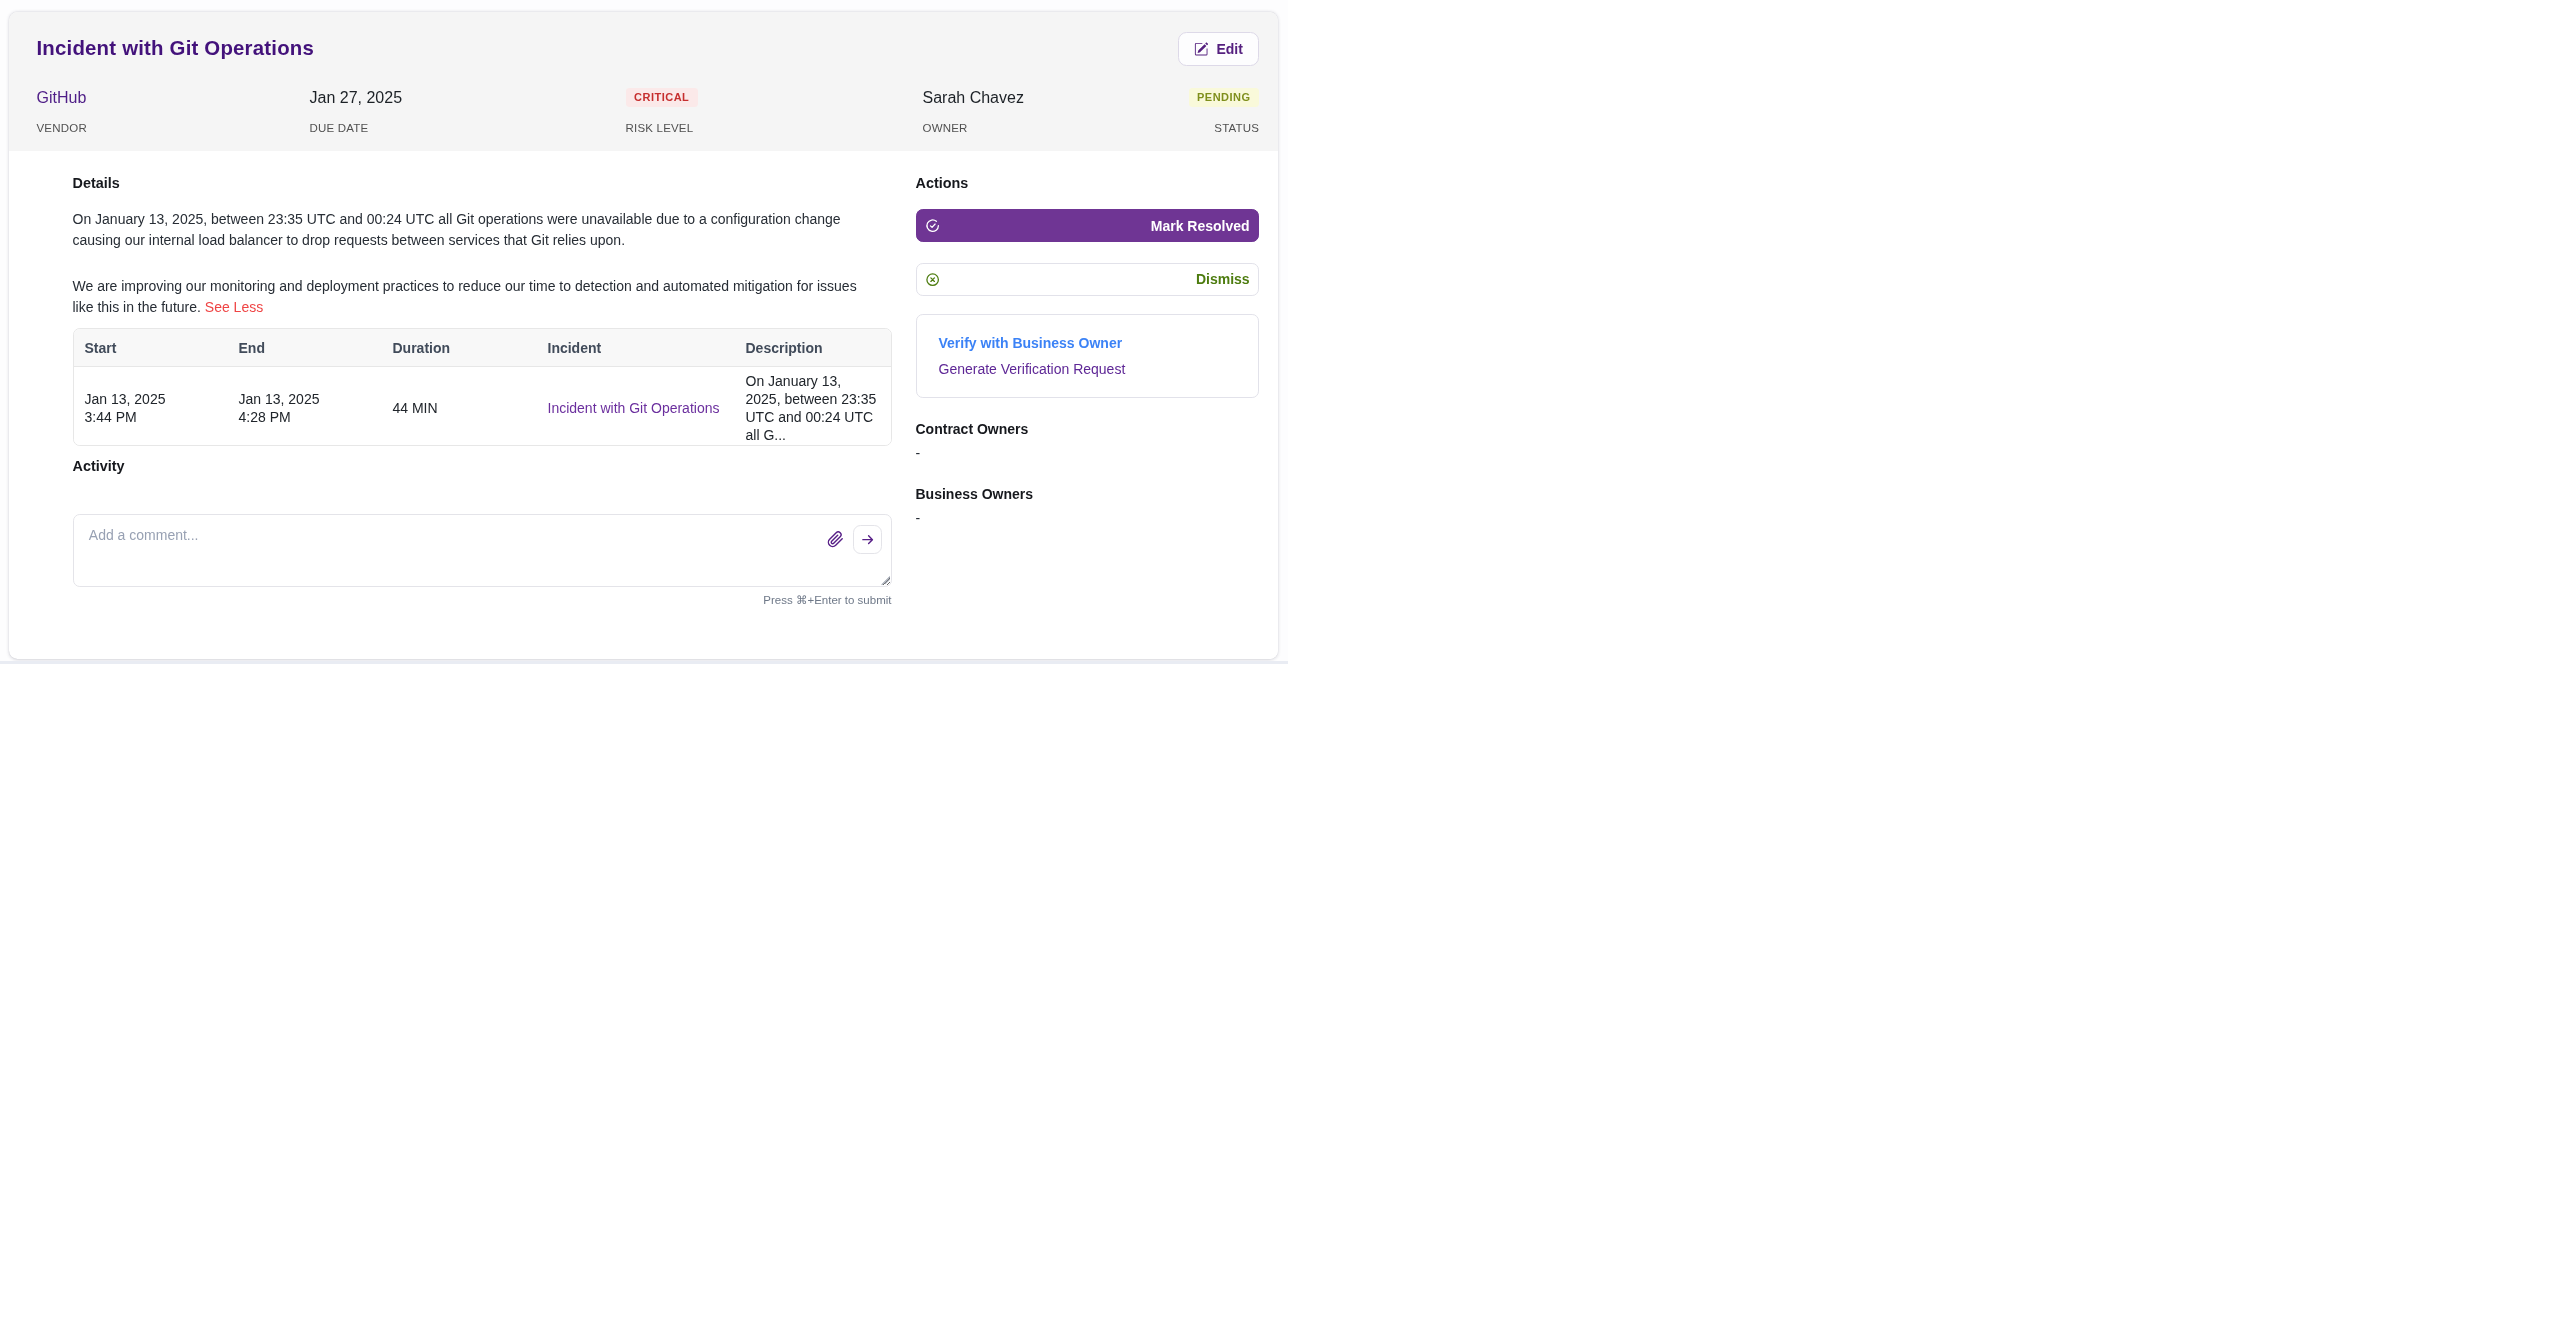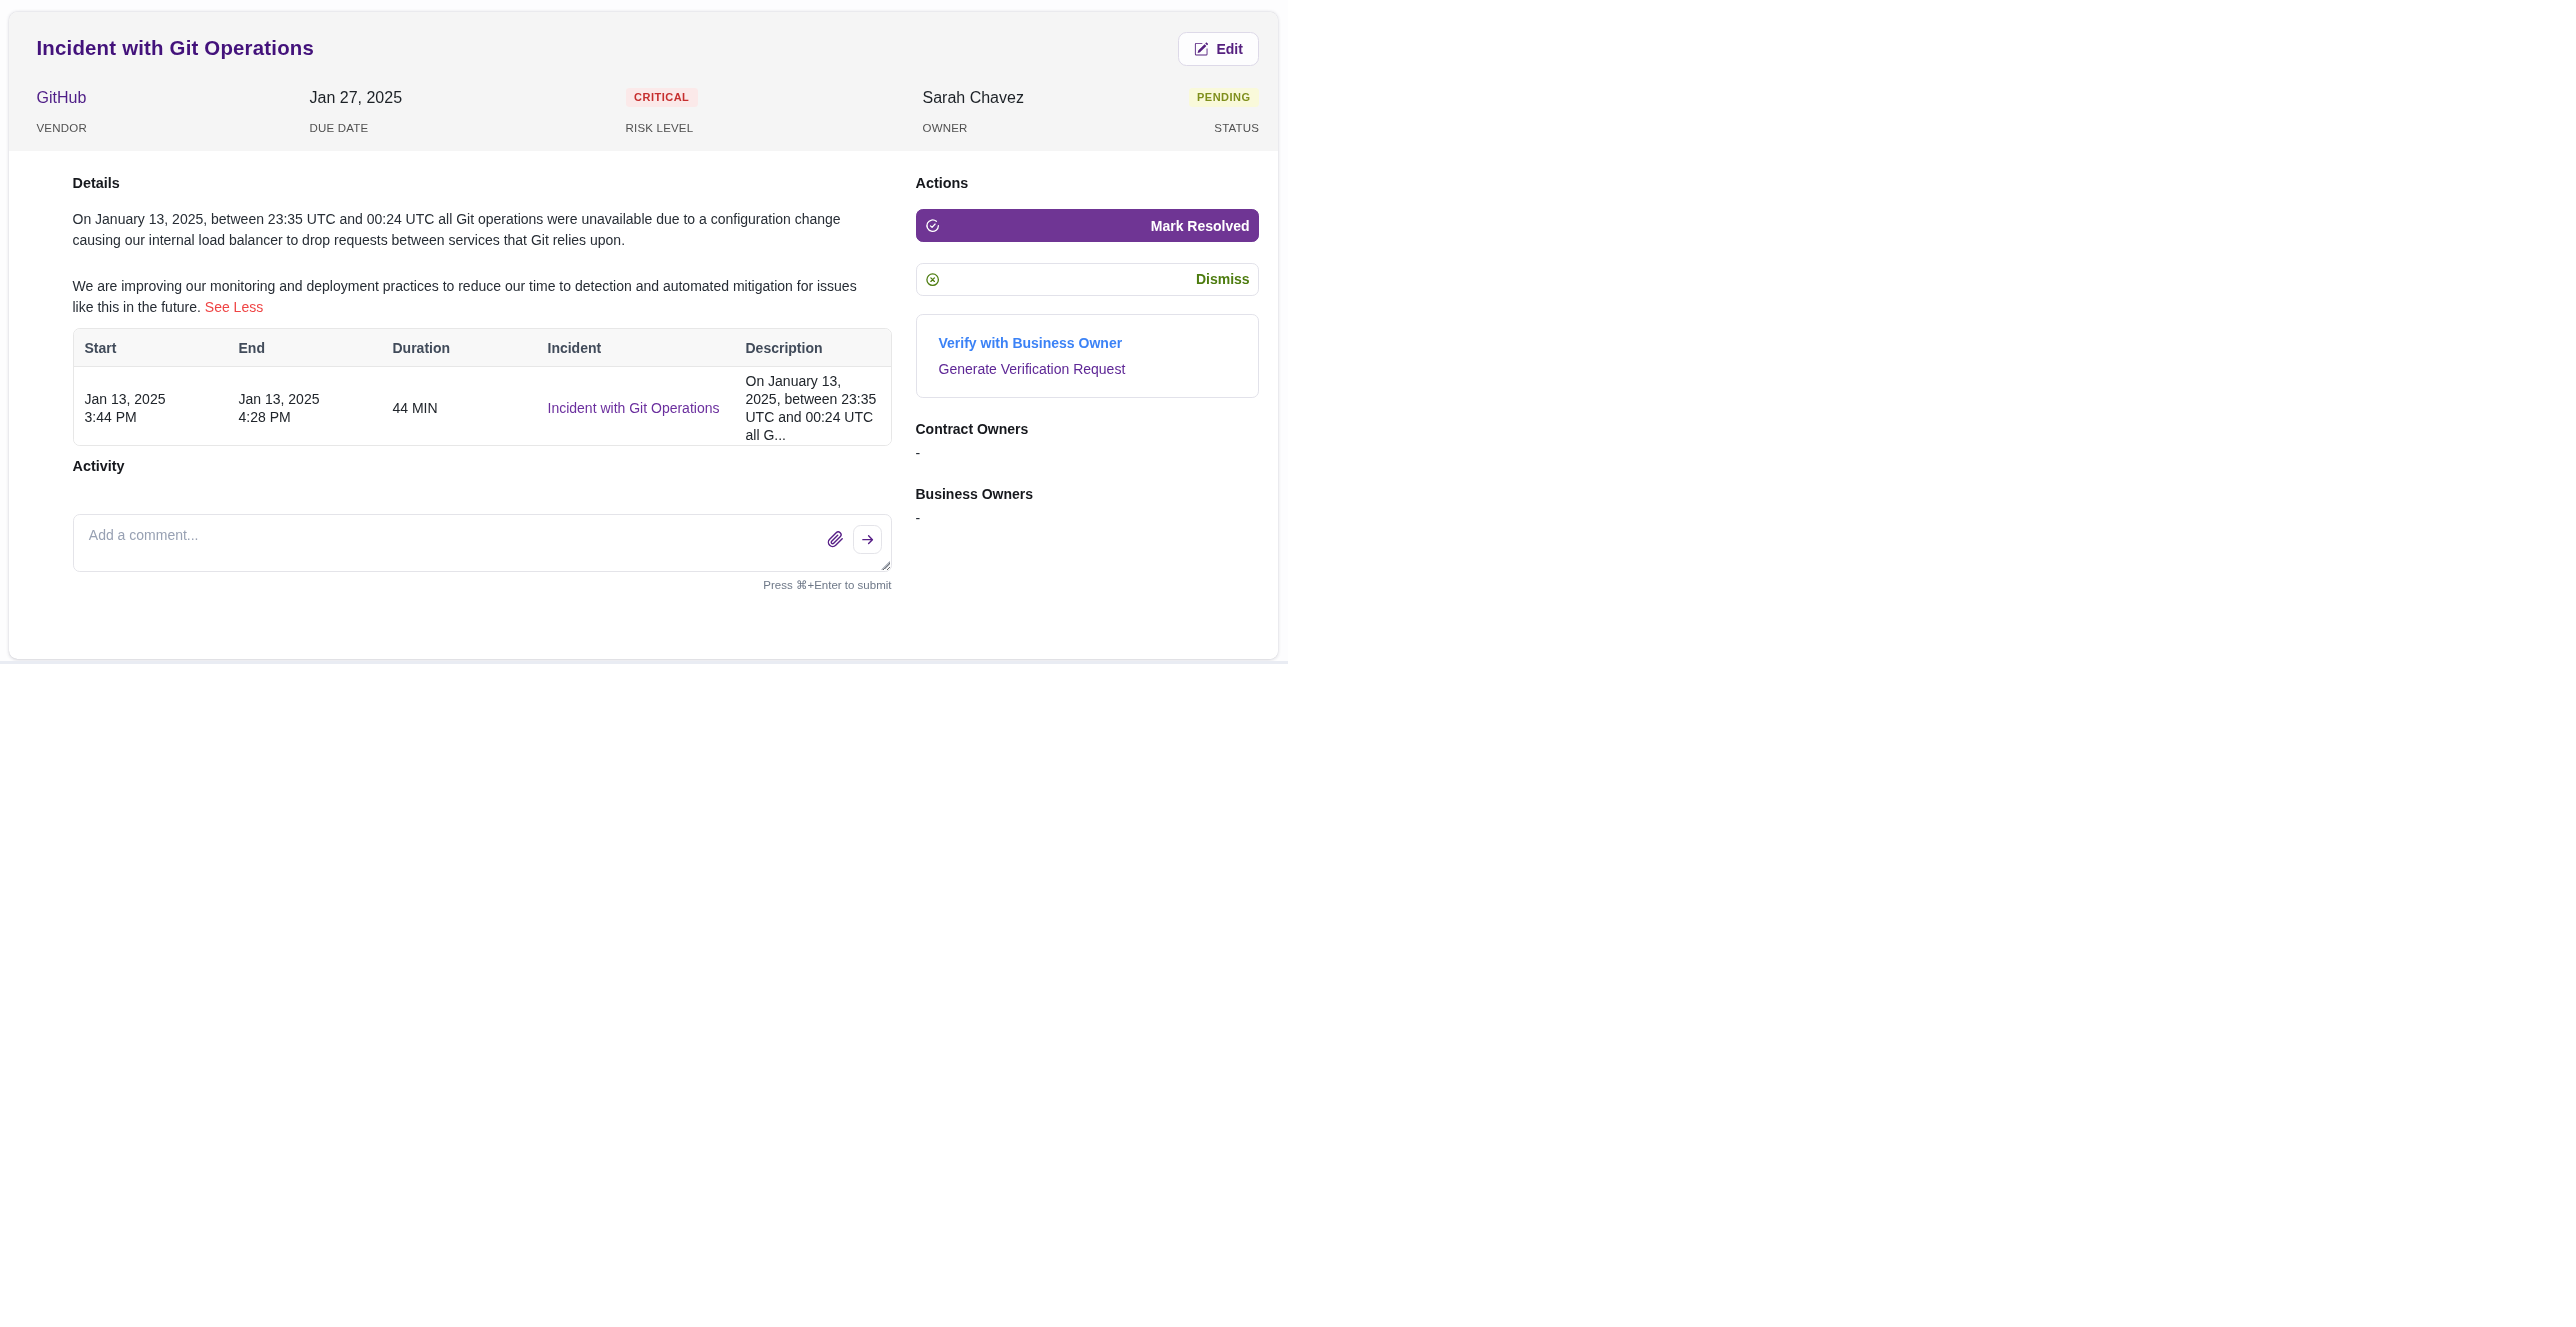--- a/index.html
+++ b/index.html
@@ -67,21 +67,21 @@
   .t-head > div { padding:11px 11px 10.2px; font-size:14px; font-weight:bold; color:#414b5a; }
   .t-data { background:#fff; height:78px; align-items:center; }
   .t-data > div { padding:5.1px 11px; font-size:14px; line-height:18px; color:#20252b; }
   .t-desc { line-height:18px !important; }
   a.incident-link { color:#6b2f9e; text-decoration:none; cursor:pointer; }
 
   
   h2.activity { margin-top:12px; margin-bottom:0; }
   .comment-wrap { position:relative; margin-top:40px; }
   textarea.comment {
-    width:100%; height:58px; resize:both;
+    width:100%; height:73px; resize:both;
     border:0.8px solid #e4e4e9; border-radius:6.8px;
     padding:12px 76px 12px 15.3px;
     font-family:inherit; font-size:14px; color:#272d35;
     outline:none; background:#fff; display:block;
   }
   textarea.comment::placeholder { color:#98a1b3; }
   .comment-actions { position:absolute; top:11px; right:9.3px; display:flex; align-items:center; gap:7.6px; }
   .attach-btn { background:none; border:none; cursor:pointer; color:#571f87; padding:1.7px; display:flex; }
   .attach-btn svg { width:17px; height:17px; }
   .send-btn {

